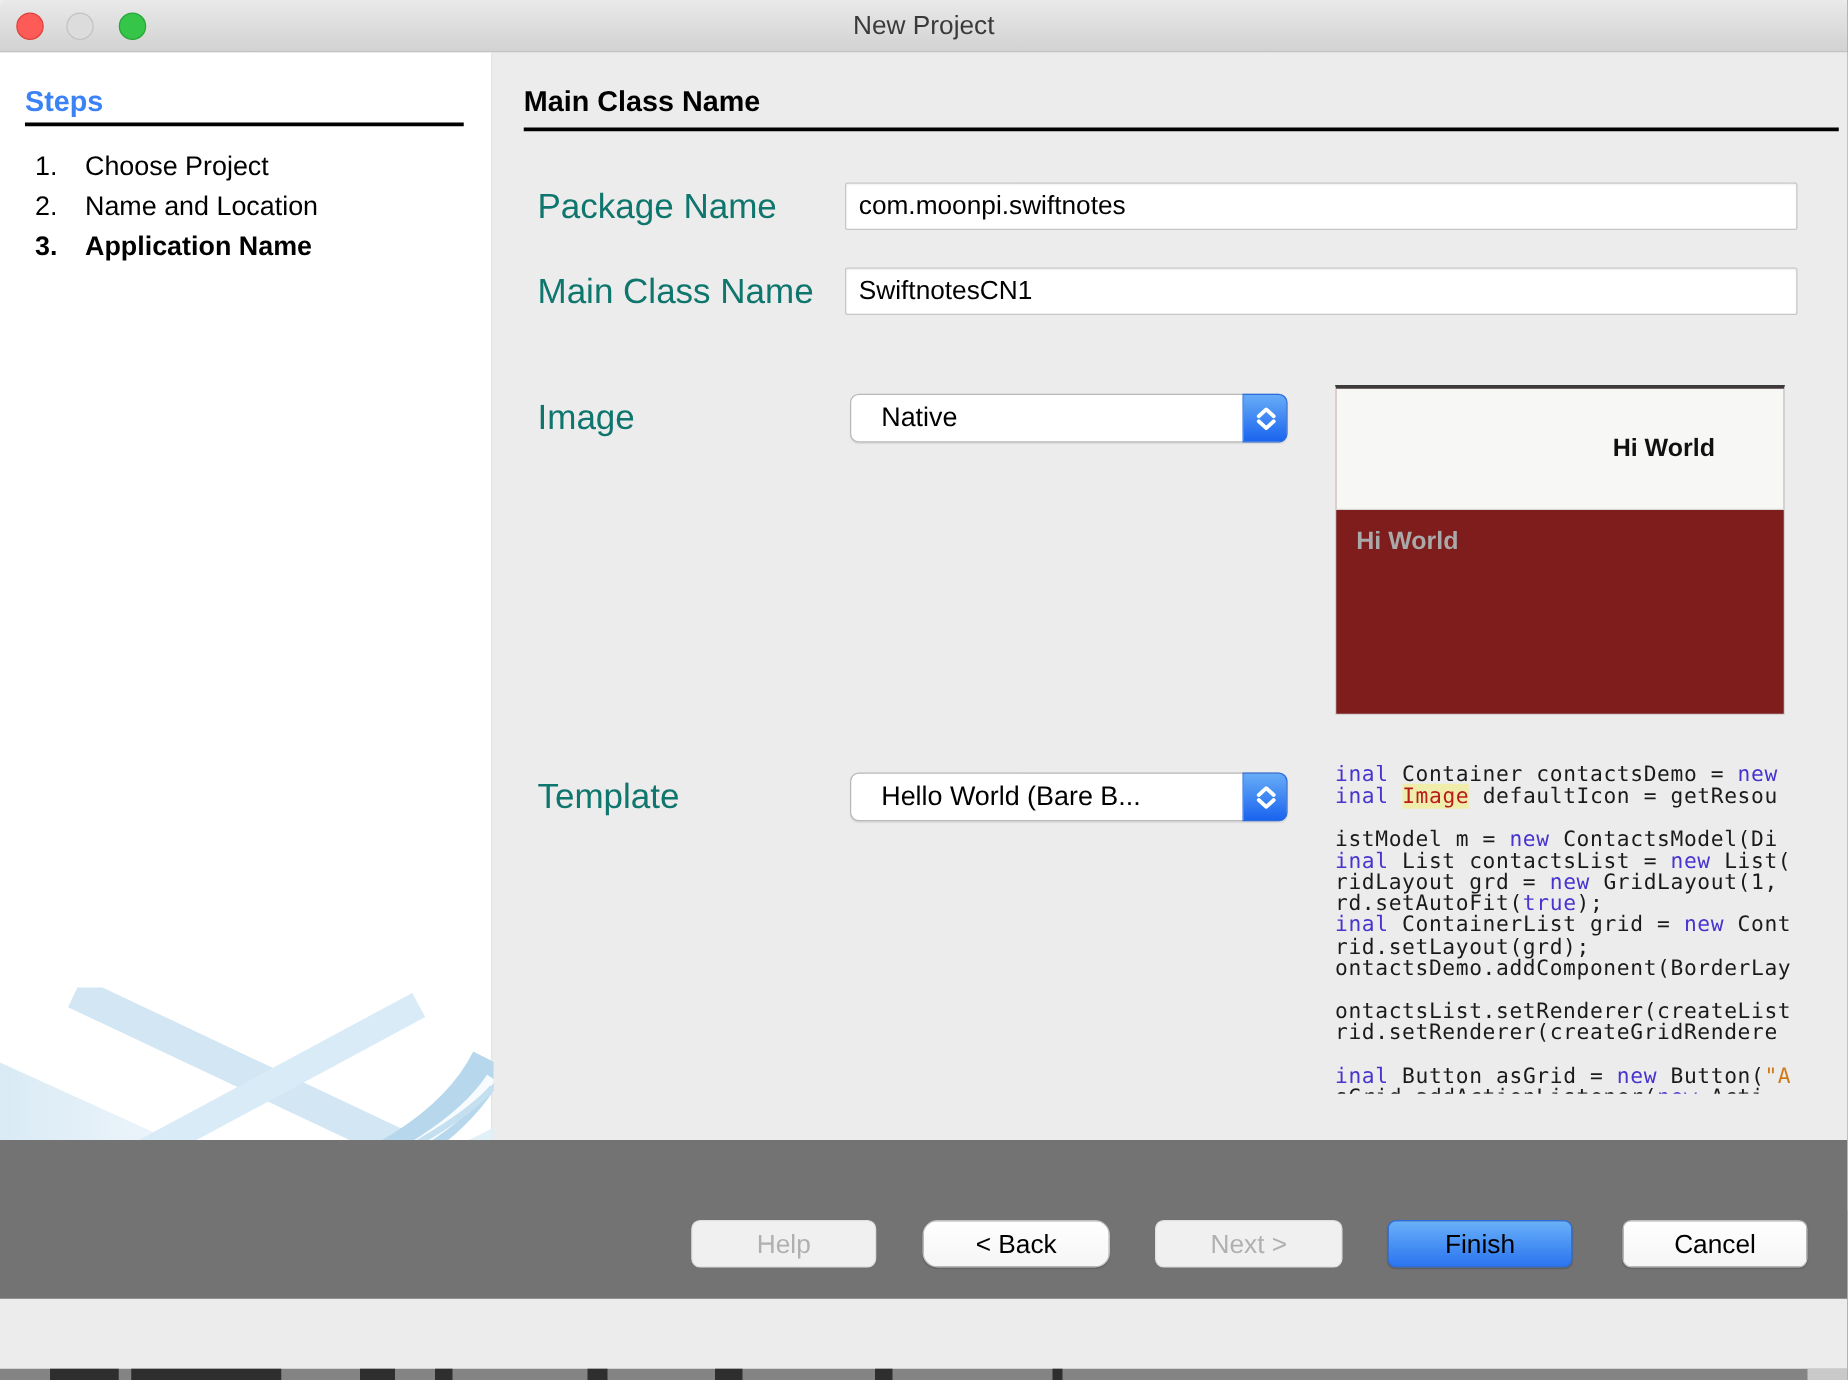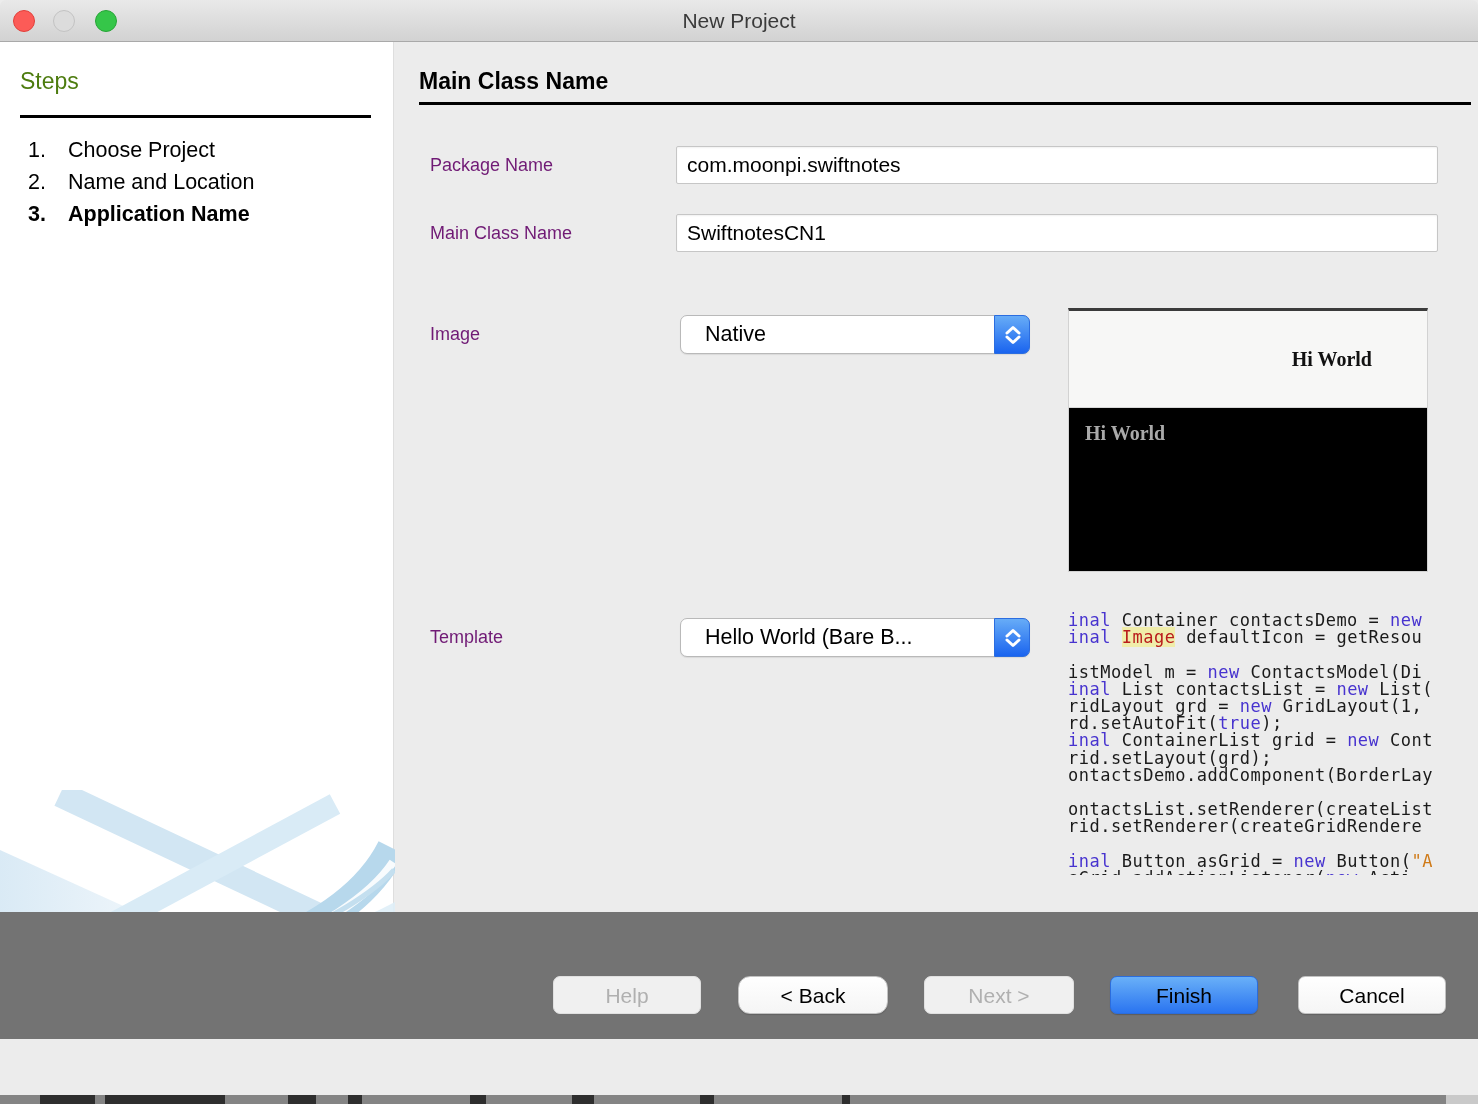--- a/index.html
+++ b/index.html
@@ -13,49 +13,49 @@
   .tl{position:absolute;top:10px;width:22px;height:22px;border-radius:50%;box-sizing:border-box;}
   #tl-close{left:13px;background:#fc5b57;border:1px solid #e2403a;}
   #tl-min{left:53px;background:#dcdcdc;border:1px solid #c3c3c3;}
   #tl-zoom{left:95px;background:#35c649;border:1px solid #27a537;}
   #win-title{position:absolute;left:0;right:0;top:0;line-height:42px;text-align:center;
     font-size:21px;color:#3a3a3a;}
 
   
   #sidebar{position:absolute;left:0;top:42px;width:394px;height:926px;background:#fff;
     border-right:1px solid #dedede;box-sizing:border-box;}
-  #steps-heading{margin:26px 22px 0 20px;font-size:23px;font-weight:normal;color:#4d7c0f;
-    border-bottom:3px solid #000;padding-bottom:20px;}
+  #steps-heading{margin:26px 22px 0 20px;font-size:23px;font-weight:bold;color:#3b82f6;
+    border-bottom:3px solid #000;padding-bottom:3px;}
   #steps-list{margin-top:16px;}
   .step-row{display:flex;font-size:21.5px;line-height:32px;color:#000;}
   .step-row .num{width:40px;padding-left:28px;}
   .step-row.active{font-weight:bold;}
   #watermark{position:absolute;left:0;bottom:0;width:395px;height:178px;}
 
   
   #main{position:absolute;left:395px;top:42px;width:1083px;height:926px;background:#ececec;padding-left:11px;}
   #main-title{position:absolute;left:24px;top:26px;right:18px;font-size:23px;font-weight:bold;color:#000;
     border-bottom:3px solid #000;padding-bottom:7px;}
-  .form-label{position:absolute;font-size:18px;color:#701a75;line-height:38px;}
+  .form-label{position:absolute;font-size:28px;color:#0f766e;line-height:38px;}
   .text-input{position:absolute;height:38px;width:762px;left:281px;box-sizing:border-box;
     border:1px solid #c6c6c6;background:#fff;font-family:"Liberation Sans",sans-serif;
     font-size:21px;color:#000;padding:0 10px;border-radius:2px;box-shadow:inset 0 1px 2px rgba(0,0,0,.06);}
 
   .select{position:absolute;left:285px;width:350px;height:39px;background:#fff;
     border:1px solid #b9b9b9;border-radius:7px;box-sizing:border-box;cursor:default;
     box-shadow:0 1px 1px rgba(0,0,0,.08);}
   .select .value{position:absolute;left:24px;top:0;line-height:37px;font-size:21.5px;color:#000;
     white-space:nowrap;overflow:hidden;max-width:280px;}
   .select .cap{position:absolute;right:-1px;top:-1px;width:36px;height:39px;border-radius:0 7px 7px 0;
     background:linear-gradient(#67acf7,#1a64ef);border:1px solid #2b6de0;box-sizing:border-box;}
   .select .cap svg{position:absolute;left:8px;top:9px;}
 
   
-  #theme-preview{position:absolute;left:673px;top:266px;width:360px;height:264px;background:#000000;
-    border:1px solid #d2d2d2;border-top:3px solid #3b3b3b;box-sizing:border-box;font-family:Liberation Serif, serif;}
+  #theme-preview{position:absolute;left:673px;top:266px;width:360px;height:264px;background:#7f1d1d;
+    border:1px solid #d2d2d2;border-top:3px solid #3b3b3b;box-sizing:border-box;}
   #theme-preview .hdr{height:96px;background:#f7f7f6;border-bottom:1px solid #d8d8d8;
     display:flex;align-items:center;justify-content:flex-end;padding-right:55px;
     font-size:20px;font-weight:bold;color:#111;}
   #theme-preview .bdy{padding:14px 0 0 16px;font-size:20px;font-weight:bold;color:#a9a9a9;}
 
   
   #code-preview{position:absolute;left:673px;top:570px;width:364px;height:263px;overflow:hidden;
     font-family:"DejaVu Sans Mono",monospace;font-size:17px;font-weight:normal;line-height:17.2px;
     letter-spacing:.5px;white-space:pre;}
   .code-line{height:17.2px;}

